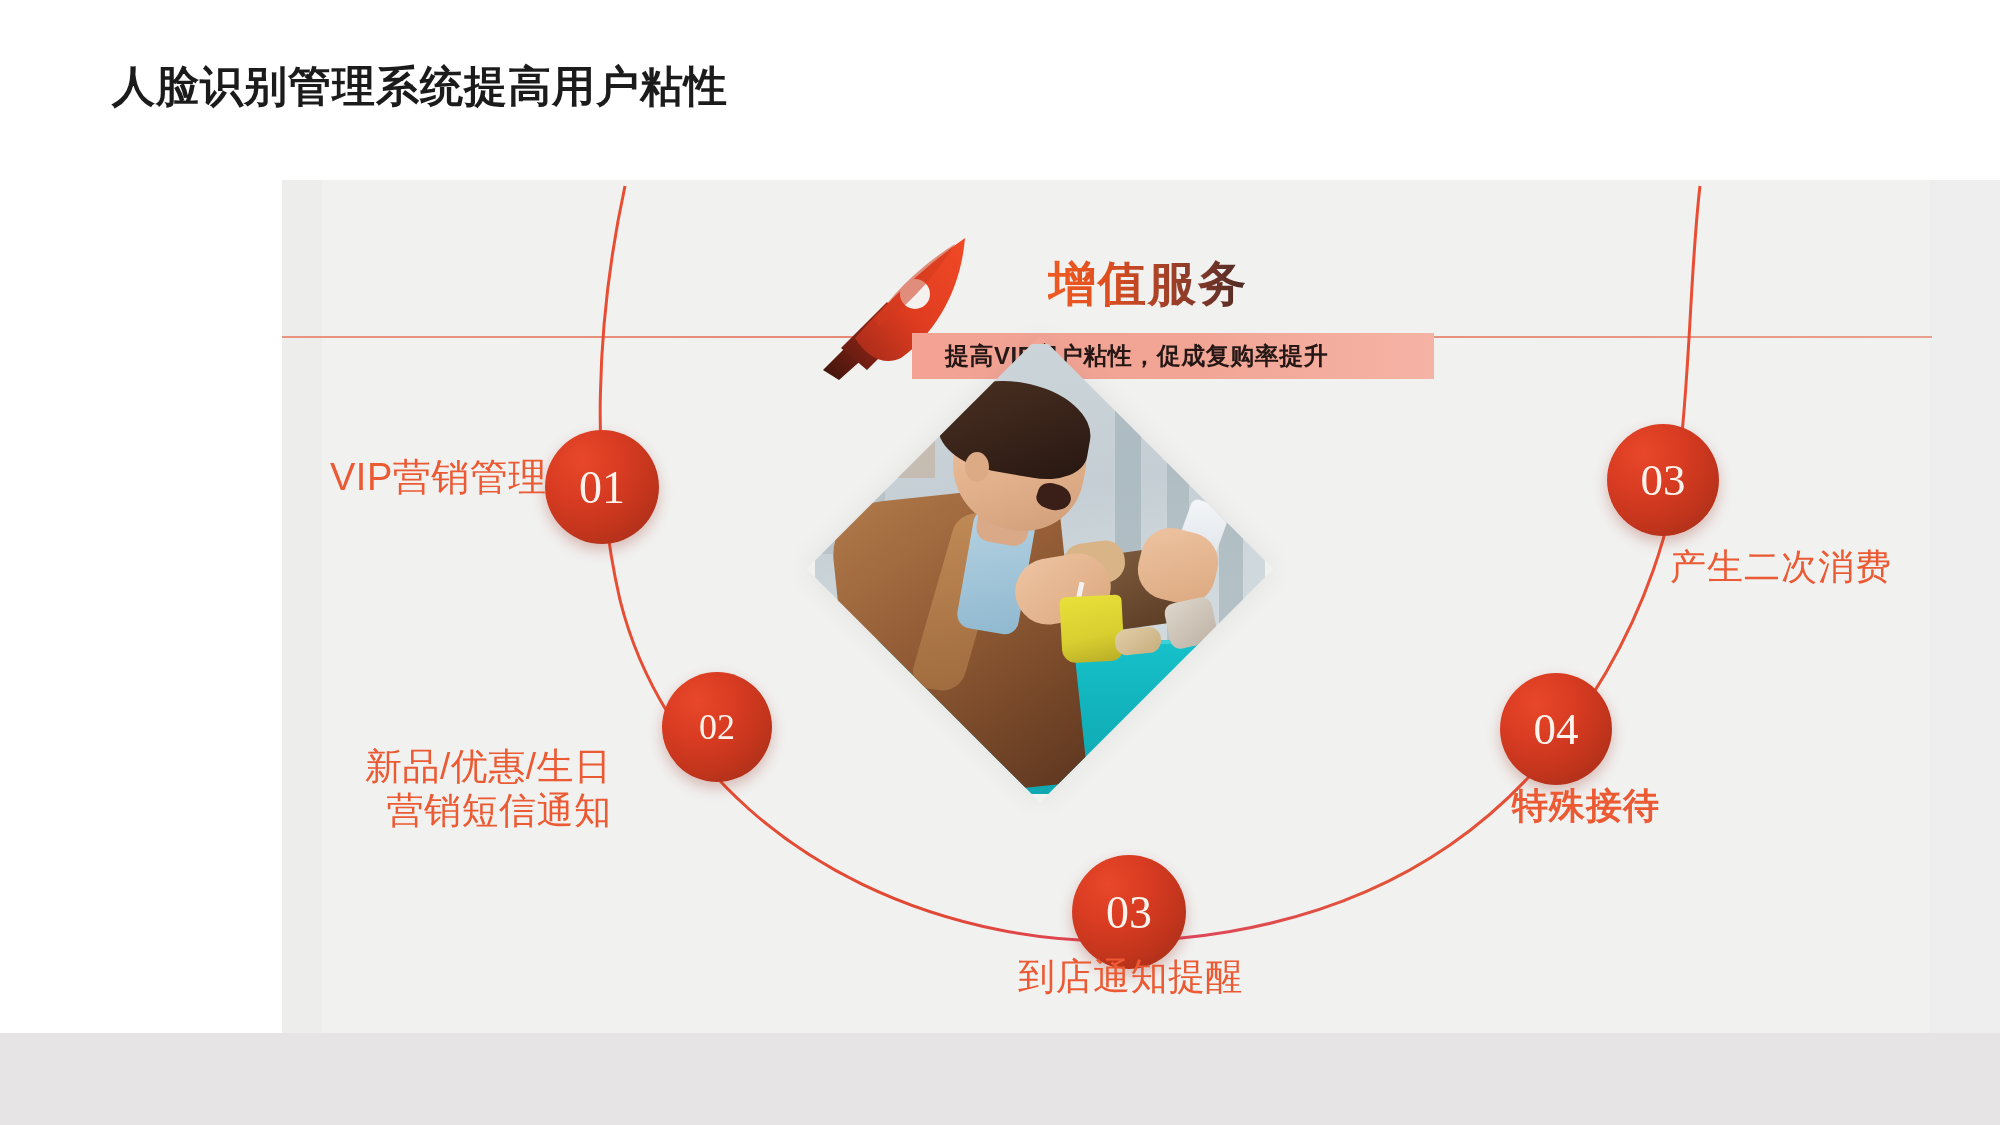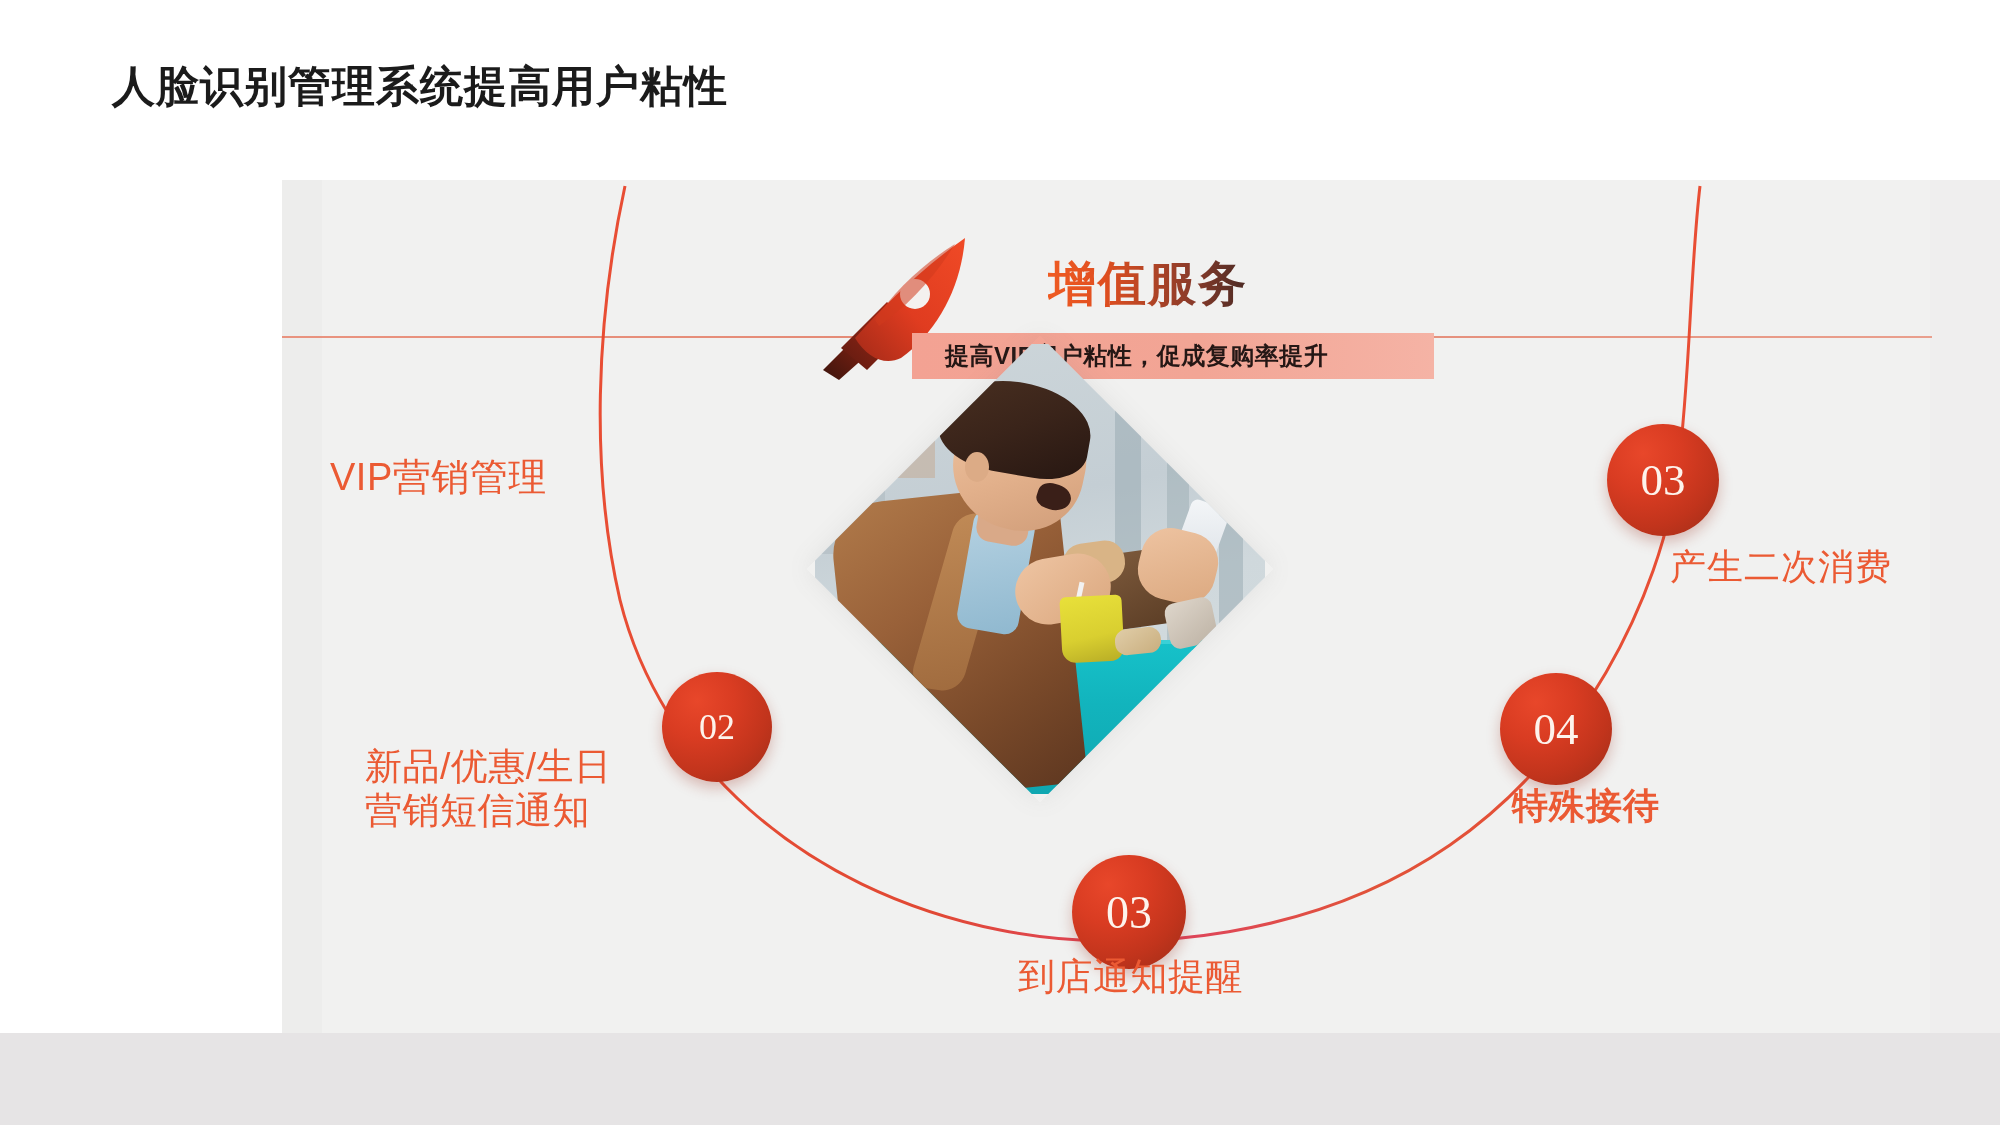--- a/index.html
+++ b/index.html
@@ -122,20 +122,21 @@
   .c03 { left: 1072px; top: 855px; width: 114px; height: 114px; font-size: 46px; }
   .c04 { left: 1500px; top: 673px; width: 112px; height: 112px; font-size: 45px; }
   .c05 { left: 1607px; top: 424px; width: 112px; height: 112px; font-size: 45px; }
 
   
   .label {
     position: absolute;
     color: #eb5a33;
     white-space: pre;
     line-height: 1.18;
+    text-align: right;
   }
   .label-sans {
     font-family: "Liberation Sans", "DejaVu Sans", sans-serif;
   }
   .label-serif {
     font-family: "Liberation Serif", "DejaVu Serif", serif;
   }
   .lbl01 {
     left: 330px;
     top: 455px;
@@ -487,20 +488,21 @@
         <div class="phone"></div>
         <div class="hand-right"></div>
         <div class="straw"></div>
         <div class="cup"></div>
         <div class="food2"></div>
         <div class="wrapper-bag"></div>
       </div>
     </div>
   </div>
 
+  <div class="circle c01">01</div>
   <div class="circle c02">02</div>
   <div class="circle c03">03</div>
   <div class="circle c04">04</div>
   <div class="circle c05">03</div>
 
   <div class="label label-sans lbl01">VIP营销管理</div>
   <div class="label label-sans lbl02">新品/优惠/生日
 营销短信通知</div>
   <div class="label label-sans lbl03">到店通知提醒</div>
   <div class="label label-serif lbl04">特殊接待</div>

